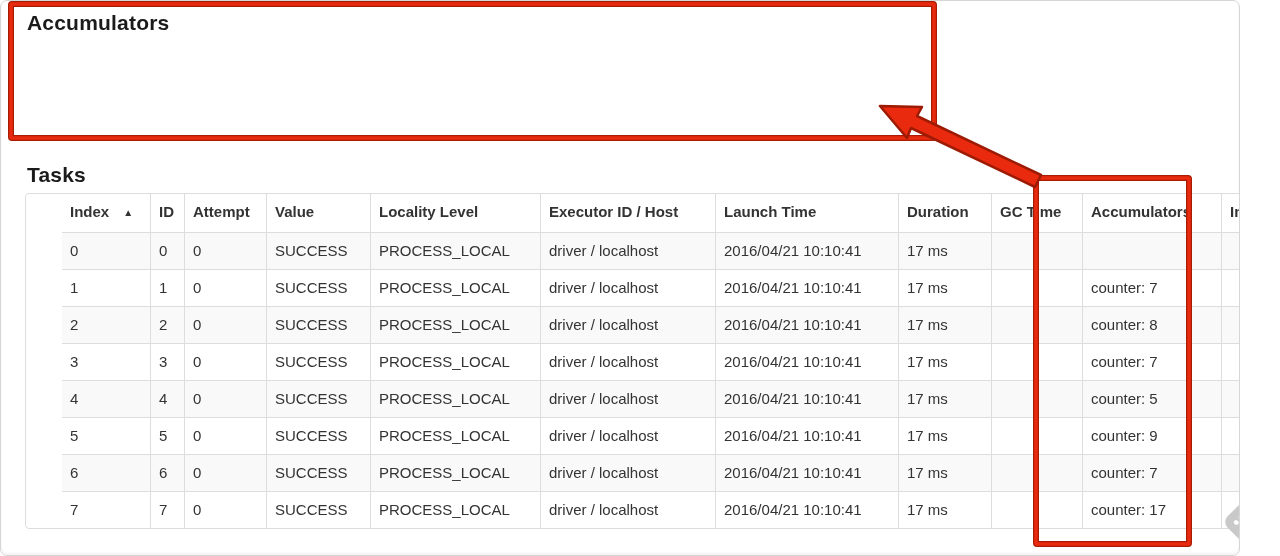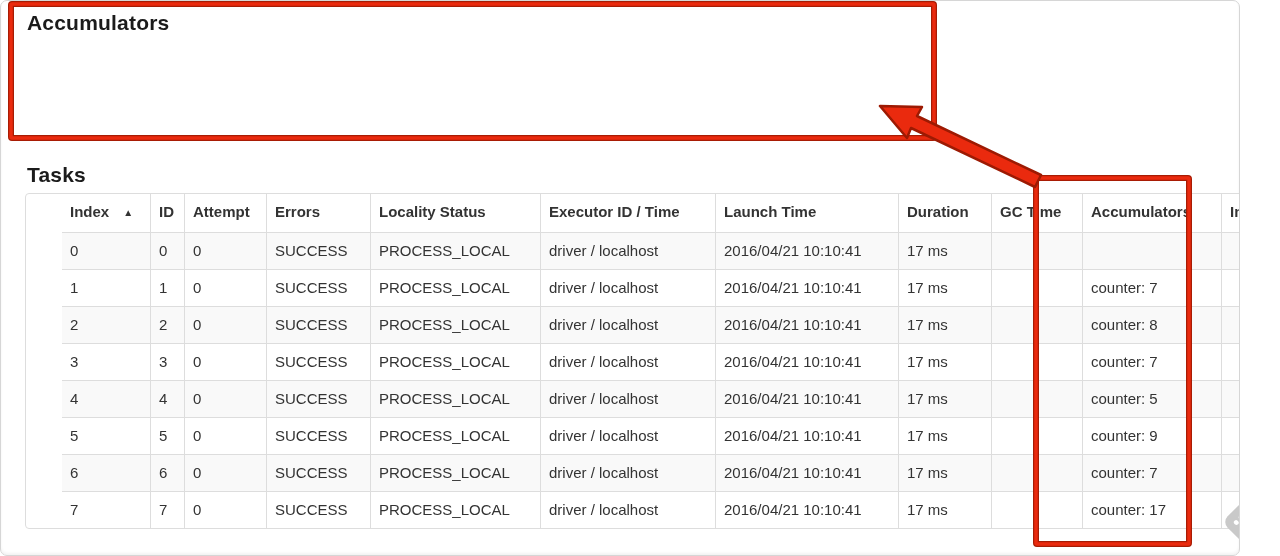--- a/index.html
+++ b/index.html
@@ -58,23 +58,23 @@
         <col style="width:93px">
         <col style="width:91px">
       <col style="width:139px">
         <col style="width:70px">
     </colgroup>
     <thead>
       <tr>
         <th><span>Index</span><span class="sort-arrow">▲</span></th>
         <th>ID</th>
         <th>Attempt</th>
-        <th>Errors</th>
-        <th>Locality Status</th>
-        <th>Executor ID / Time</th>
+        <th>Value</th>
+        <th>Locality Level</th>
+        <th>Executor ID / Host</th>
         <th>Launch Time</th>
         <th>Duration</th>
         <th>GC Time</th>
         <th>Accumulators</th>
         <th>Index</th>
       </tr>
     </thead>
     <tbody>
       <tr>
         <td>0</td>

